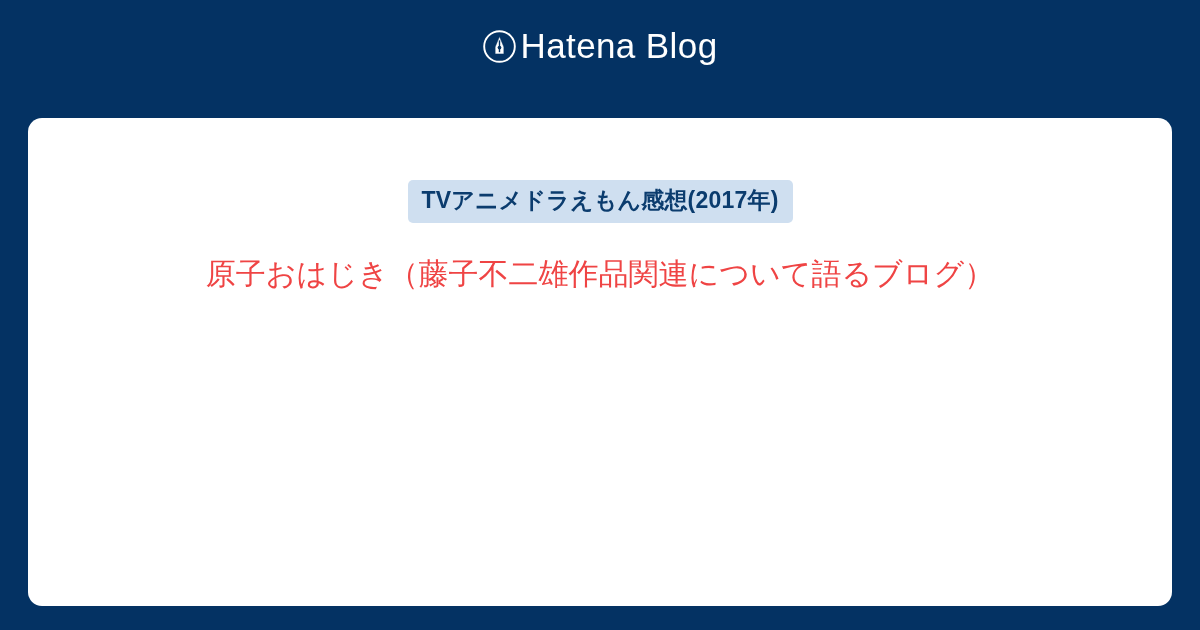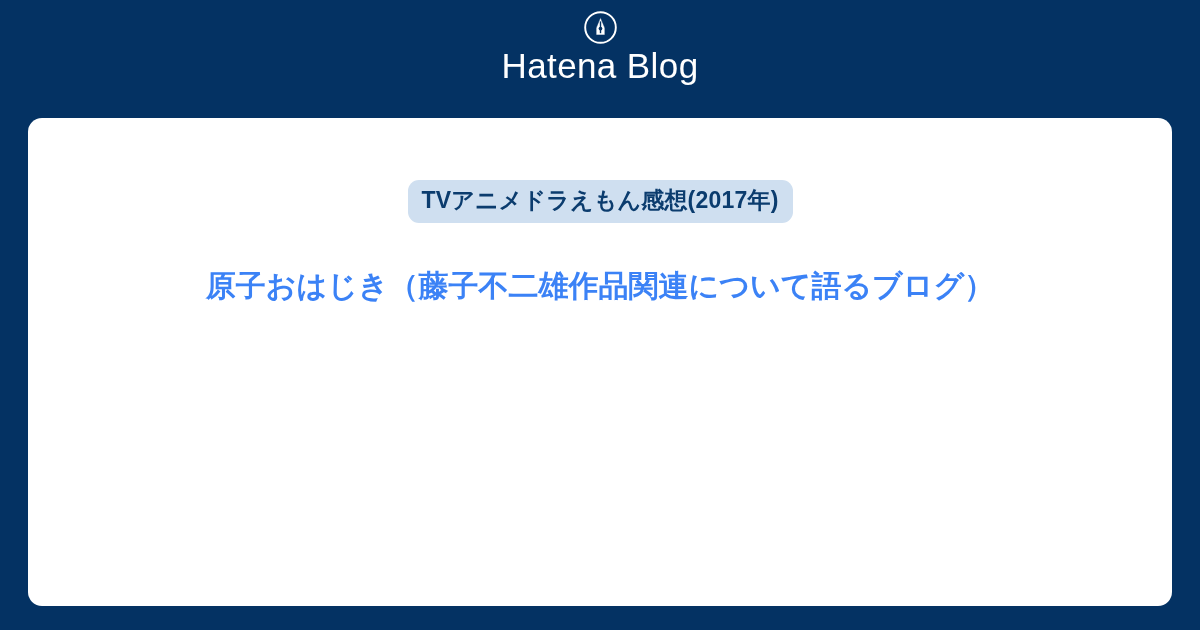--- a/index.html
+++ b/index.html
@@ -20,21 +20,20 @@
   .brand {
     position: absolute;
     top: 0;
     left: 0;
     width: 1200px;
     height: 90px;
     display: flex;
     align-items: center;
     justify-content: center;
     gap: 3px;
-    flex-direction: column;
   }
 
   .brand-logo {
     width: 35px;
     height: 35px;
     display: block;
     flex: 0 0 auto;
     margin-top: 2px;
   }
 
@@ -78,21 +77,21 @@
     width: 100%;
   }
 
   .badge {
     background: #cfdff0;
     color: #0b3c6e;
     font-size: 23px;
     font-weight: bold;
     line-height: 1;
     padding: 9px 14px 11px 14px;
-    border-radius: 11px;
+    border-radius: 5px;
     white-space: nowrap;
     letter-spacing: 0.2px;
   }
 
   
   .entry-title {
     margin-top: 20px;
     color: #0b3c6e;
     font-size: 52px;
     font-weight: bold;
@@ -102,24 +101,24 @@
     width: 100%;
   }
 
   .entry-title .tline {
     display: block;
     white-space: nowrap;
   }
 
   
   .blog-name {
-    margin-top: 43px;
-    color: #3b82f6;
+    margin-top: 31px;
+    color: #ef4444;
     font-size: 30px;
-    font-weight: bold;
+    font-weight: normal;
     line-height: 1.3;
     text-align: center;
     white-space: nowrap;
     letter-spacing: 0px;
   }
 </style>
 </head>
 <body>
 
 <div class="brand">

